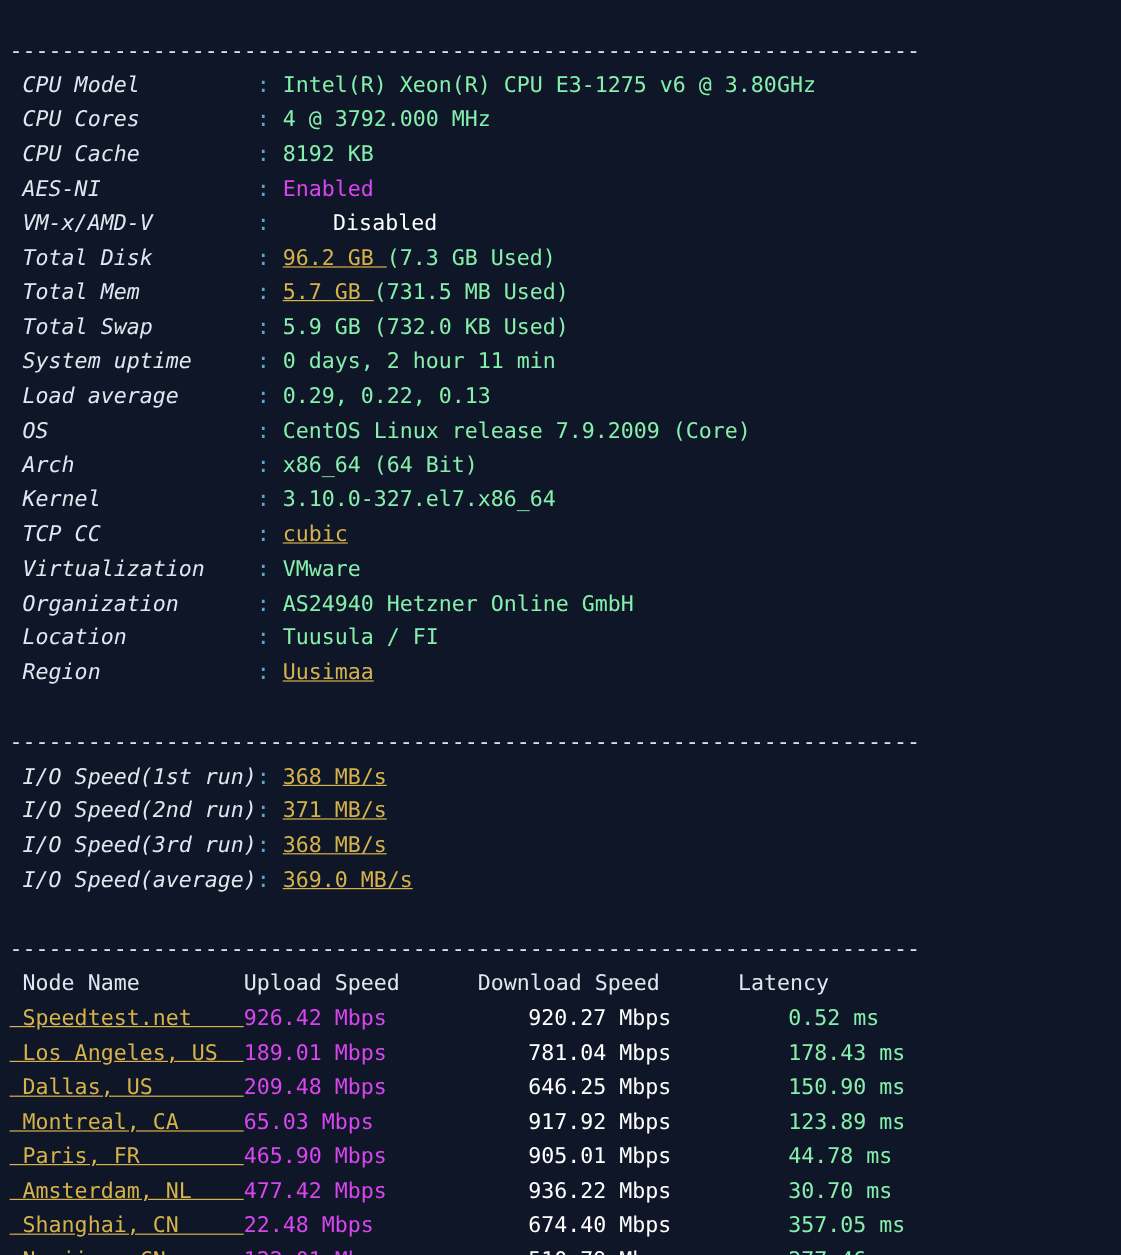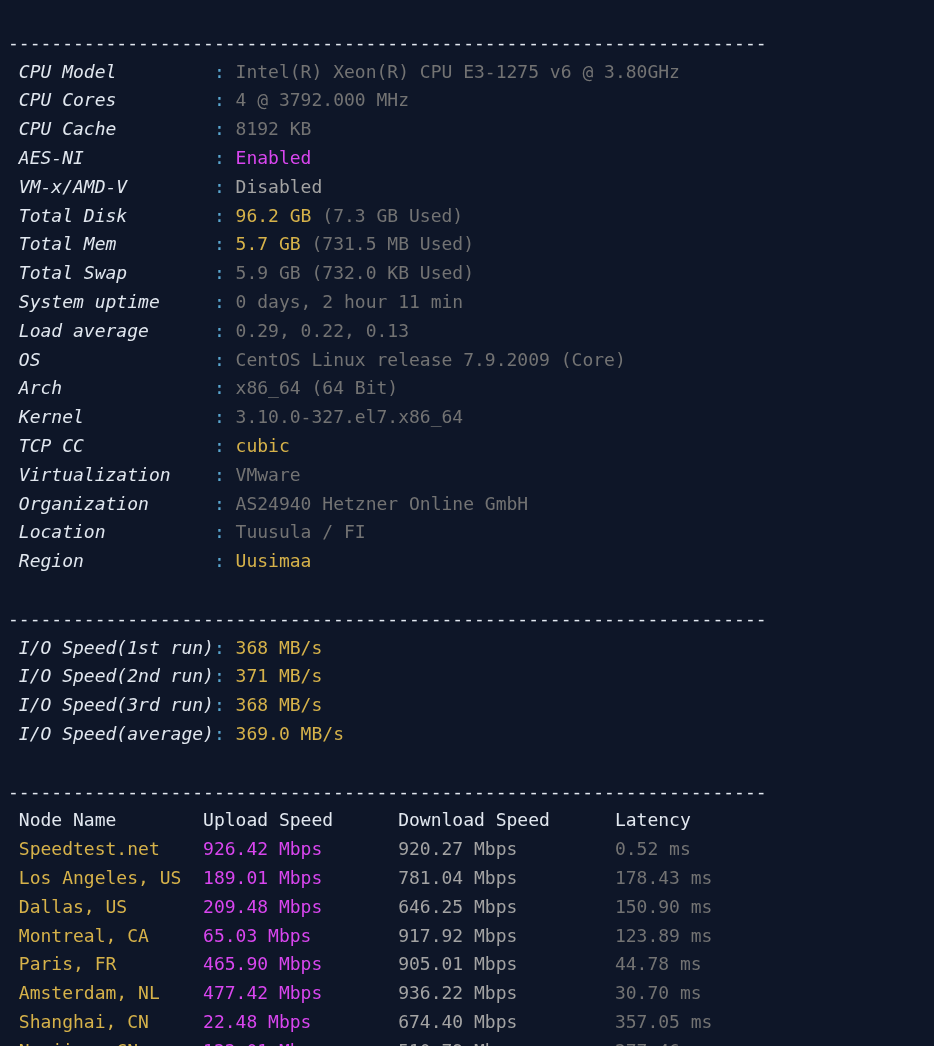--- a/index.html
+++ b/index.html
@@ -15,24 +15,24 @@
   .wrap {
     padding: 0 8px 14px 8px;
     white-space: pre;
   }
   .hr {
     color: #e1e7ef;
     letter-spacing: 0;
   }
   .label   { color: #e1e7ef; font-style: italic; }
   .colon   { color: #5aa7d0; }
-  .cyan    { color: #737373; }
+  .cyan    { color: #86efac; }
   .green   { color: #d946ef; }
-  .red     { color: #a3a3a3; }
-  .yellow  { color: #d6b24a; }
+  .red     { color: #ffffff; margin-left: 42px; }
+  .yellow  { color: #d6b24a; text-decoration: underline; }
   .white   { color: #e1e7ef; margin-top: 36px; }
 </style>
 </head>
 <body>
 
 <div class="wrap">
 <span class="hr">----------------------------------------------------------------------</span>
 <div id="sysinfo-block"><div><span class="label"> CPU Model         </span><span class="colon">: </span><span class="cyan">Intel(R) Xeon(R) CPU E3-1275 v6 @ 3.80GHz</span></div><div><span class="label"> CPU Cores         </span><span class="colon">: </span><span class="cyan">4 @ 3792.000 MHz</span></div><div><span class="label"> CPU Cache         </span><span class="colon">: </span><span class="cyan">8192 KB</span></div><div><span class="label"> AES-NI            </span><span class="colon">: </span><span class="green">Enabled</span></div><div><span class="label"> VM-x/AMD-V        </span><span class="colon">: </span><span class="red">Disabled</span></div><div><span class="label"> Total Disk        </span><span class="colon">: </span><span class="yellow">96.2 </span><span class="yellow">GB </span><span class="cyan">(7.3 GB Used)</span></div><div><span class="label"> Total Mem         </span><span class="colon">: </span><span class="yellow">5.7 </span><span class="yellow">GB </span><span class="cyan">(731.5 MB Used)</span></div><div><span class="label"> Total Swap        </span><span class="colon">: </span><span class="cyan">5.9 GB (732.0 KB Used)</span></div><div><span class="label"> System uptime     </span><span class="colon">: </span><span class="cyan">0 days, 2 hour 11 min</span></div><div><span class="label"> Load average      </span><span class="colon">: </span><span class="cyan">0.29, 0.22, 0.13</span></div><div><span class="label"> OS                </span><span class="colon">: </span><span class="cyan">CentOS Linux release 7.9.2009 (Core)</span></div><div><span class="label"> Arch              </span><span class="colon">: </span><span class="cyan">x86_64 (64 Bit)</span></div><div><span class="label"> Kernel            </span><span class="colon">: </span><span class="cyan">3.10.0-327.el7.x86_64</span></div><div><span class="label"> TCP CC            </span><span class="colon">: </span><span class="yellow">cubic</span></div><div><span class="label"> Virtualization    </span><span class="colon">: </span><span class="cyan">VMware</span></div><div><span class="label"> Organization      </span><span class="colon">: </span><span class="cyan">AS24940 Hetzner Online GmbH</span></div><div><span class="label"> Location          </span><span class="colon">: </span><span class="cyan">Tuusula / FI</span></div><div><span class="label"> Region            </span><span class="colon">: </span><span class="yellow">Uusimaa</span></div></div>
 <span class="hr">----------------------------------------------------------------------</span>
 <div id="iospeed-block"><div><span class="label"> I/O Speed(1st run)</span><span class="colon">: </span><span class="yellow">368 MB/s</span></div><div><span class="label"> I/O Speed(2nd run)</span><span class="colon">: </span><span class="yellow">371 MB/s</span></div><div><span class="label"> I/O Speed(3rd run)</span><span class="colon">: </span><span class="yellow">368 MB/s</span></div><div><span class="label"> I/O Speed(average)</span><span class="colon">: </span><span class="yellow">369.0 MB/s</span></div></div>

